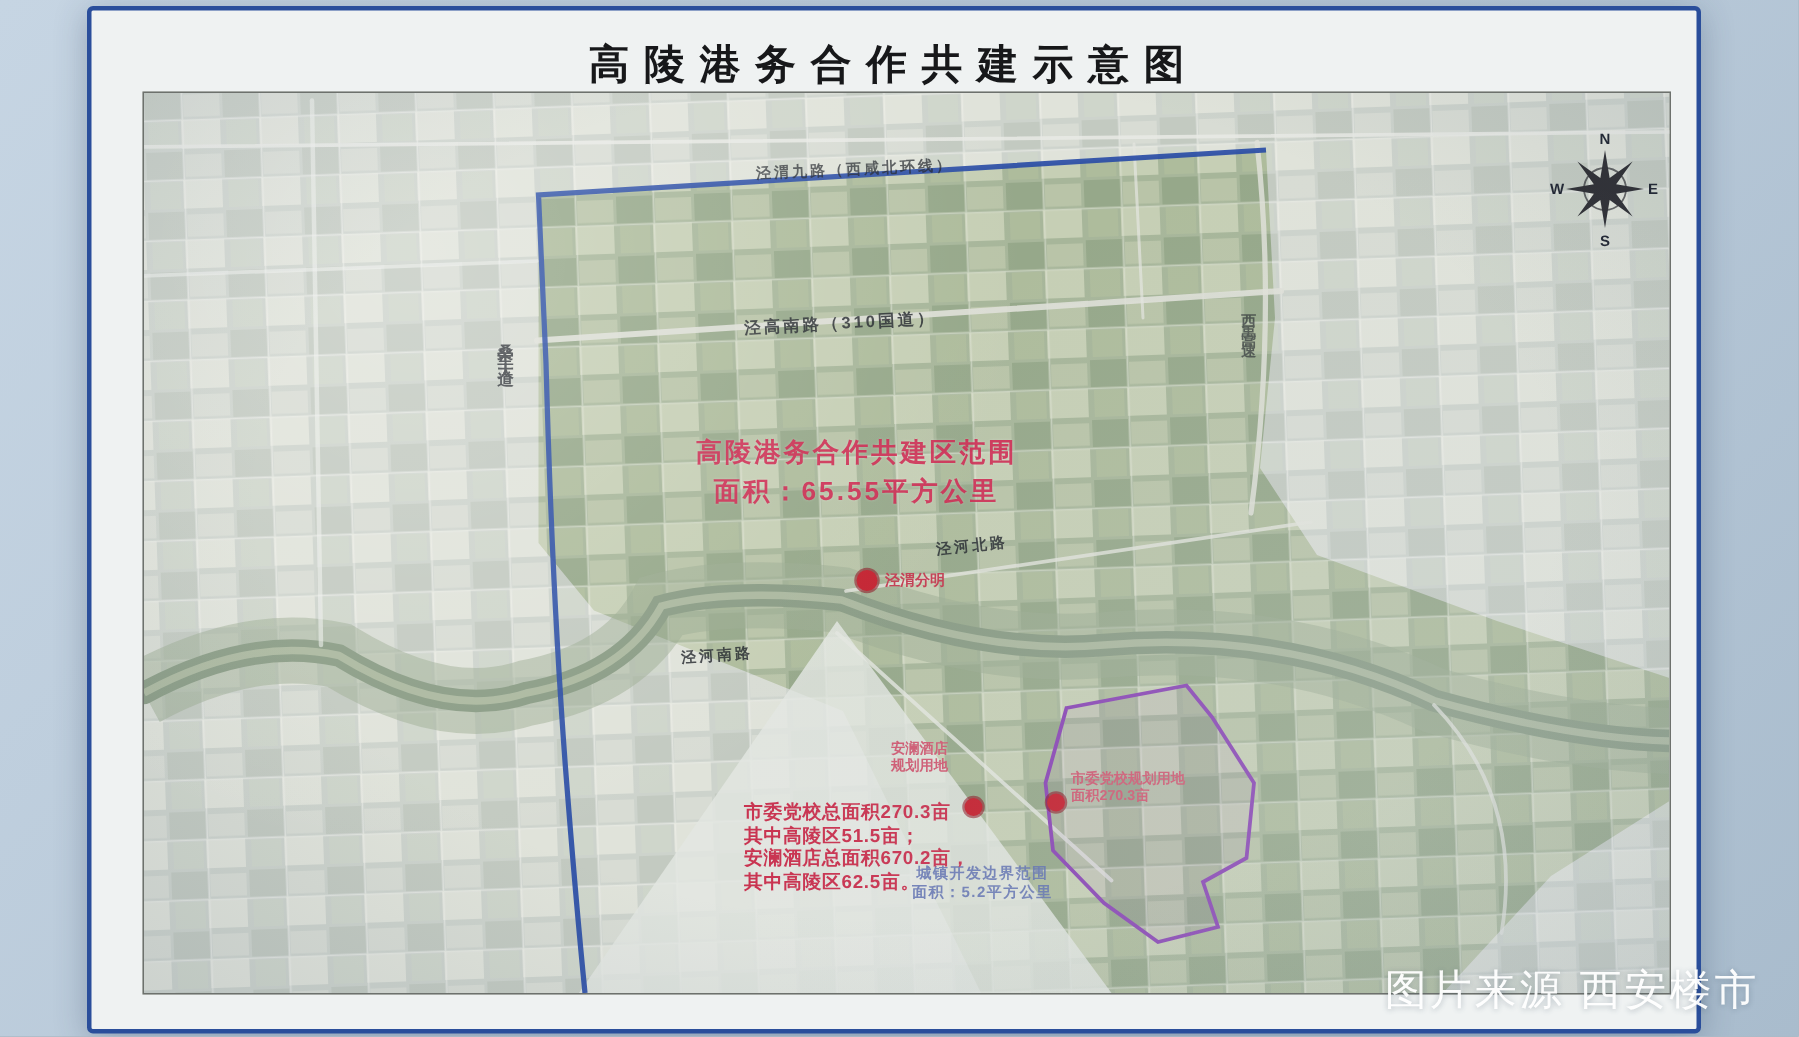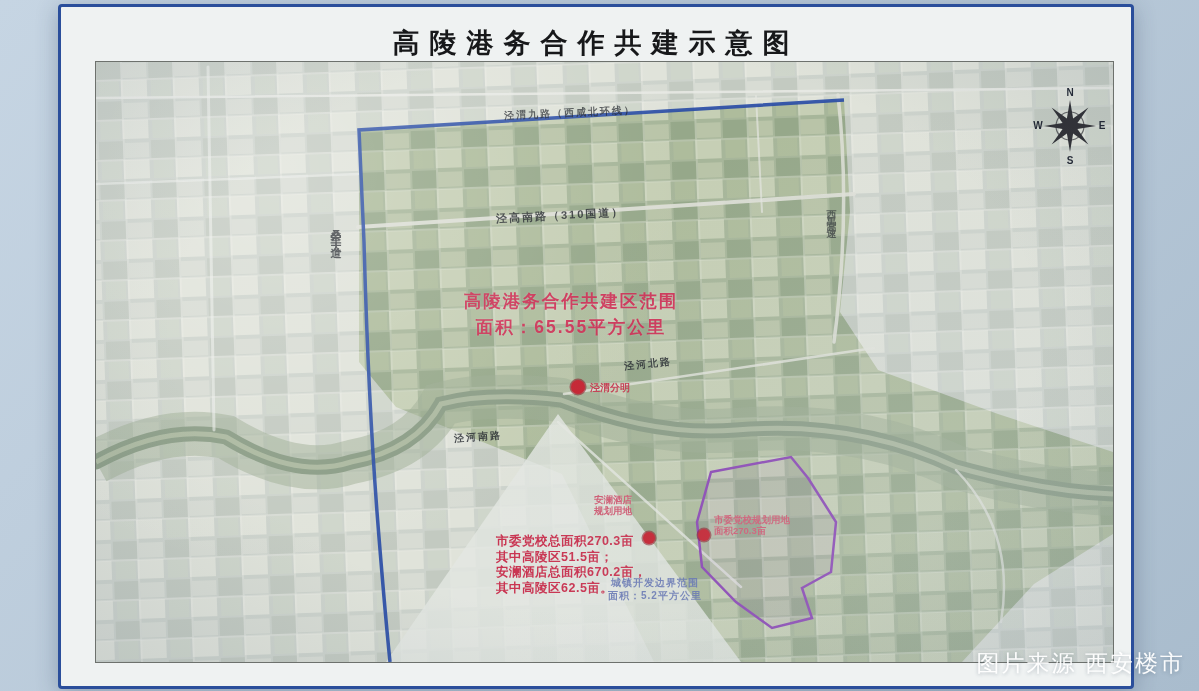--- a/index.html
+++ b/index.html
@@ -25,21 +25,21 @@
           color:rgba(206,34,76,.88);font-weight:bold;font-size:17.5px;letter-spacing:2px;line-height:26px;
           text-shadow:0 0 2px rgba(255,255,255,.25);}
   .stats-note{position:absolute;left:400px;top:472px;color:#c93350;font-weight:bold;
           font-size:12.5px;line-height:15.5px;letter-spacing:.5px;}
   .poi{position:absolute;color:#cf5a72;font-weight:bold;font-size:9.5px;line-height:11px;white-space:nowrap;}
   .dot{position:absolute;border-radius:50%;background:#c4202e;box-shadow:0 0 0 1.5px rgba(140,10,25,.55);}
   .boundary-lbl{position:absolute;color:#5e6fb0;font-weight:bold;font-size:10px;line-height:13px;
           letter-spacing:1px;opacity:.85;text-align:center;white-space:nowrap;}
   .compass{position:absolute;left:935px;top:24px;width:78px;height:80px;}
   .compass text{font-size:10px;font-weight:bold;fill:#1f2430;}
-  .watermark{position:absolute;right:14px;bottom:12px;color:#ffffff;font-size:23px;
+  .watermark{position:absolute;right:26px;bottom:12px;color:#ffffff;font-size:28px;
           letter-spacing:2px;opacity:.95;text-shadow:0 1px 4px rgba(50,70,90,.35);}
 </style>
 </head>
 <body>
 
 <div class="canvas">
 
   <div class="poster">
 
     <div class="page-title">高陵港务合作共建示意图</div>

